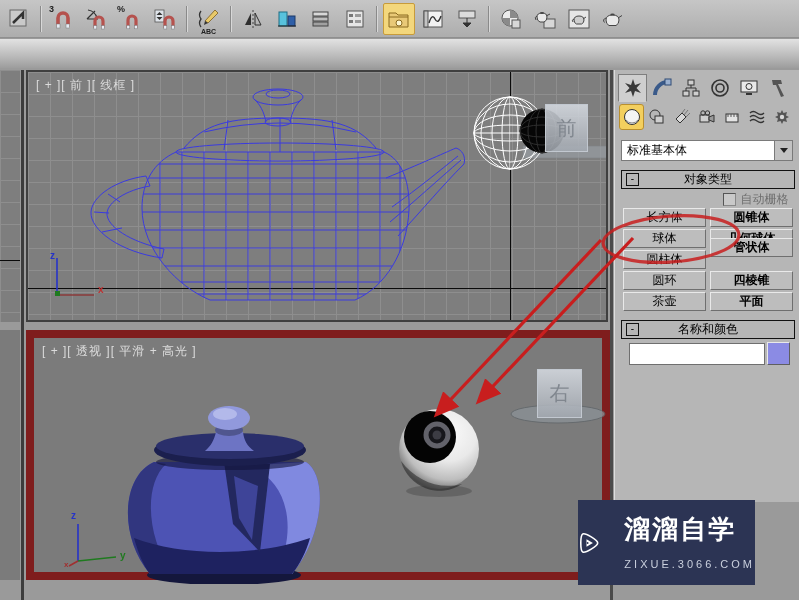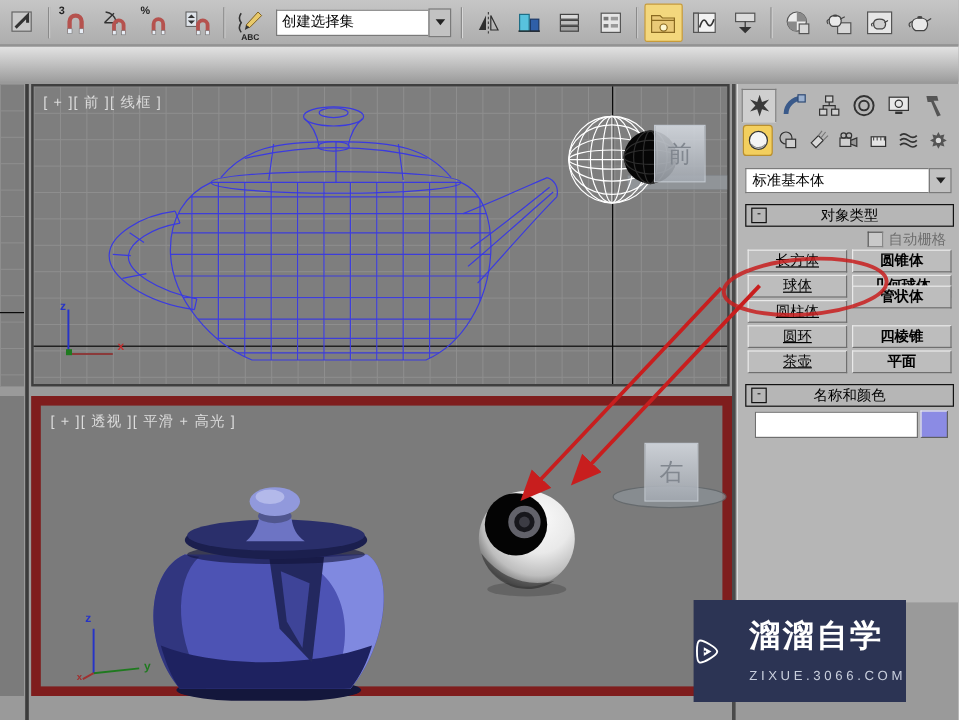--- a/index.html
+++ b/index.html
@@ -57,21 +57,21 @@
   .rollout{position:absolute;left:6px;width:172px;height:17px;border:1px solid #111;background:#b6b6b6;
            text-align:center;font-size:12px;line-height:16px;color:#000;}
   .minus{position:absolute;left:4px;top:2px;width:11px;height:11px;border:1px solid #111;
          font-size:10px;line-height:9px;text-align:center;background:#b6b6b6;}
   #autogrid{position:absolute;left:0;top:121px;width:185px;height:16px;display:flex;align-items:center;justify-content:center;color:#6f6f6f;margin-left:48px;}
   #autogrid .box{width:11px;height:11px;background:#c9c9c9;border:1px solid #888;
                  border-top-color:#555;border-left-color:#555;margin-right:5px;}
   .pbtn{position:absolute;height:19px;background:#bdbdbd;border:1px solid;
         border-color:#e9e9e9 #6f6f6f #6f6f6f #e9e9e9;font-size:12px;color:#000;
         font-family:inherit;text-align:center;line-height:17px;padding:0;cursor:default;}
-  .col1{left:8px;width:83px;text-decoration:underline;}  .col2{left:95px;width:83px;font-weight:bold;}
+  .col1{left:8px;width:83px;}  .col2{left:95px;width:83px;font-weight:bold;}
   #namerow{position:absolute;left:0;top:272px;width:185px;height:24px;}
   #namerow input{position:absolute;left:14px;top:1px;width:130px;height:18px;background:#fff;
                  border:1px solid #6f6f6f;font-family:inherit;}
   #swatch{position:absolute;left:152px;top:0px;width:21px;height:21px;background:#8b8be4;
           border:1px solid;border-color:#e9e9e9 #5f5f5f #5f5f5f #e9e9e9;}
   
   #overlay{position:absolute;left:0;top:0;width:799px;height:600px;pointer-events:none;z-index:40;}
   #watermark{position:absolute;left:578px;top:500px;width:177px;height:85px;background:#2c3454;z-index:50;
              display:flex;align-items:center;justify-content:center;gap:24px;}
   #wm-text{display:flex;flex-direction:column;line-height:1.1;}
@@ -132,26 +132,20 @@
 
     <div class="tbtn">
       <svg width="24" height="24" viewBox="0 0 24 24">
         <path d="M4 4 Q1 8 4 12 Q1 16 4 20" fill="none" stroke="#333" stroke-width="1.3"></path>
         <path d="M8 14 L18 3 L21 6 L11 16 Z" fill="#e8c96a" stroke="#7a5c1e" stroke-width="0.8"></path>
         <path d="M8 14 L7 18 L11 16 Z" fill="#333"></path>
       </svg>
       <span style="position:absolute;left:7px;bottom:-1px;font-size:7px;font-weight:bold;color:#222;">ABC</span>
     </div>
 
-    <div class="combo">
-      <input readonly="" value="创建选择集" style="">
-      <span class="cbtn">
-        <span class="tri-down"></span>
-      </span>
-    </div>
     <div class="tsep"></div>
 
     <div class="tbtn">
       <svg width="22" height="22" viewBox="0 0 22 22">
         <line x1="11" y1="2" x2="11" y2="20" stroke="#444" stroke-dasharray="2 2"></line>
         <path d="M9 5 L3 17 L9 17 Z" fill="#2f2f2f"></path>
         <path d="M13 5 L19 17 L13 17 Z" fill="none" stroke="#2f2f2f"></path>
       </svg>
     </div>
     <div class="tbtn">

